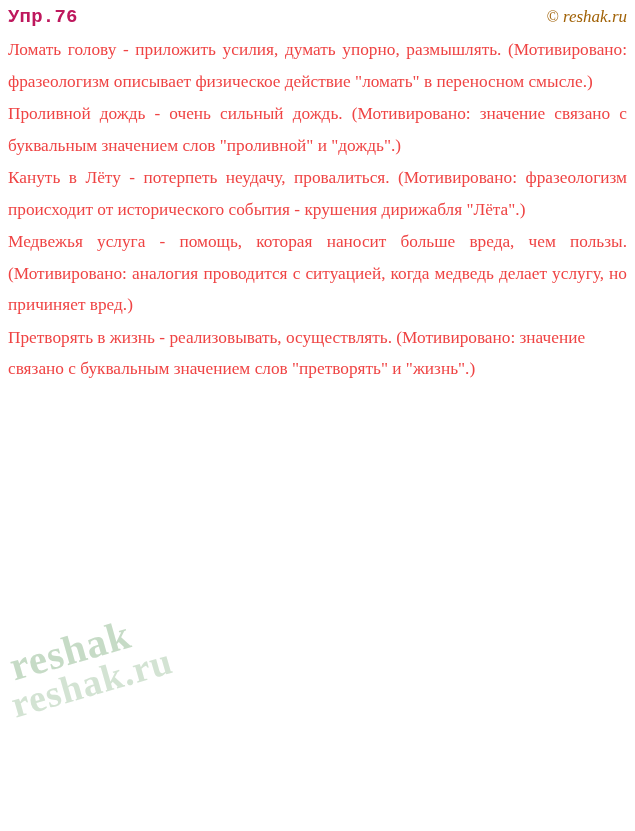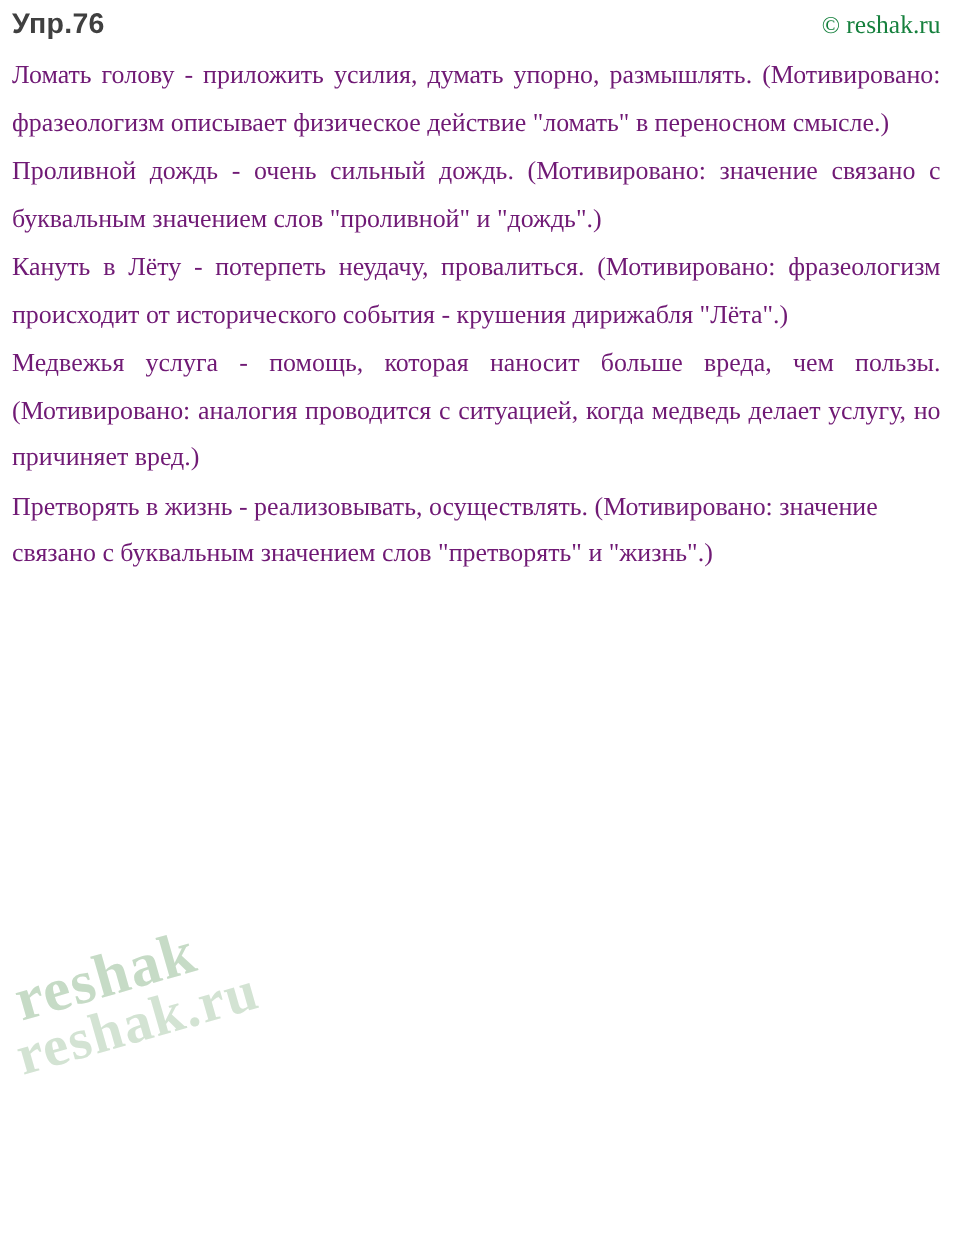--- a/index.html
+++ b/index.html
@@ -22,42 +22,43 @@
     box-sizing: border-box;
     padding: 6px 8px 0 8px;
   }
   .header {
     display: flex;
     align-items: baseline;
     justify-content: space-between;
     margin-bottom: 6px;
   }
   .exercise-title {
-    font-family: Liberation Sans, sans-serif;
+    font-family: Liberation Mono, monospace;
     font-size: 19px;
     font-weight: bold;
-    color: #404040;
+    color: #be185d;
     letter-spacing: 0.2px;
     text-align: center;
   }
   .copyright {
     font-family: "Liberation Serif", serif;
     font-size: 17px;
-    color: #15803d;
+    color: #a16207;
+    font-style: italic;
   }
   .copyright .sym {
     font-size: 16px;
   }
   .body-text p {
     margin: 0 0 1px 0;
     font-size: 17.3px;
     line-height: 31.5px;
     text-align: justify;
     text-justify: inter-word;
-    color: #701a75;
+    color: #ef4444;
   }
   .body-text p:last-child {
     text-align: left;
   }
   
   .watermark {
     position: absolute;
     left: 0px;
     top: 624px;
     width: 210px;

